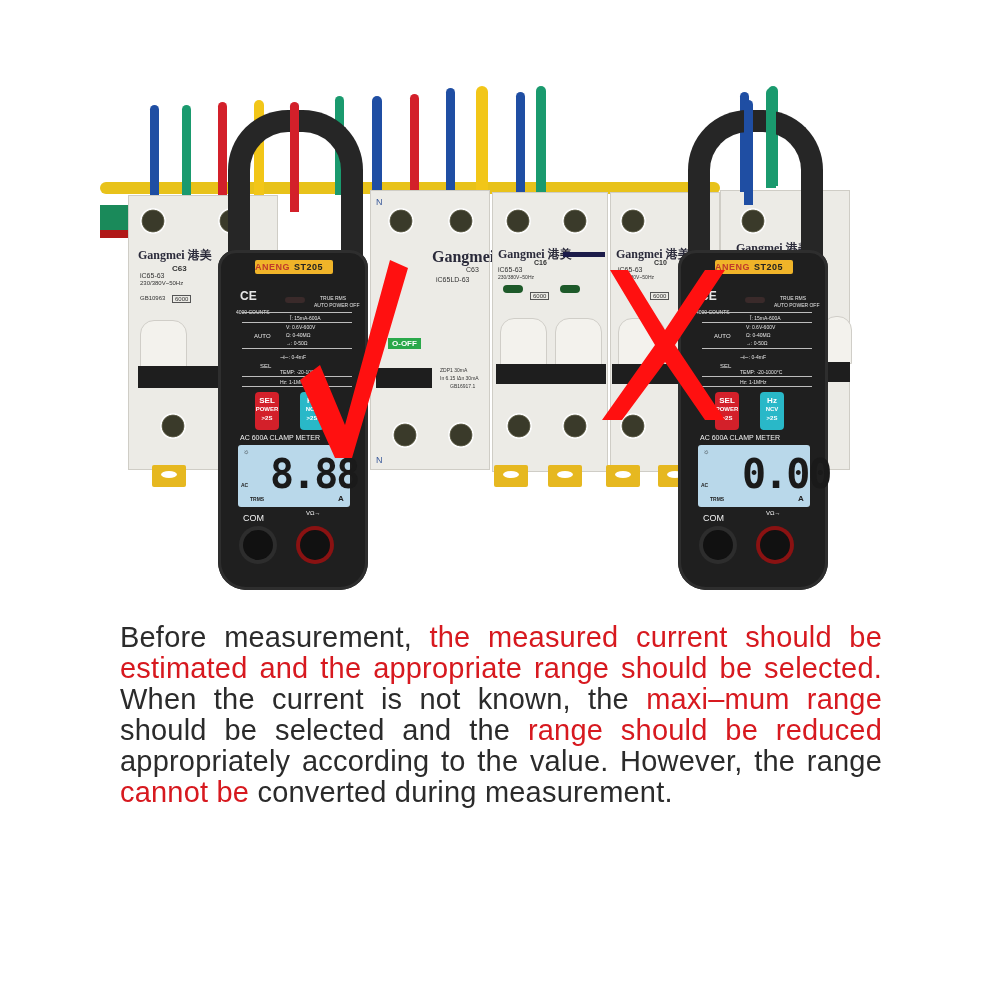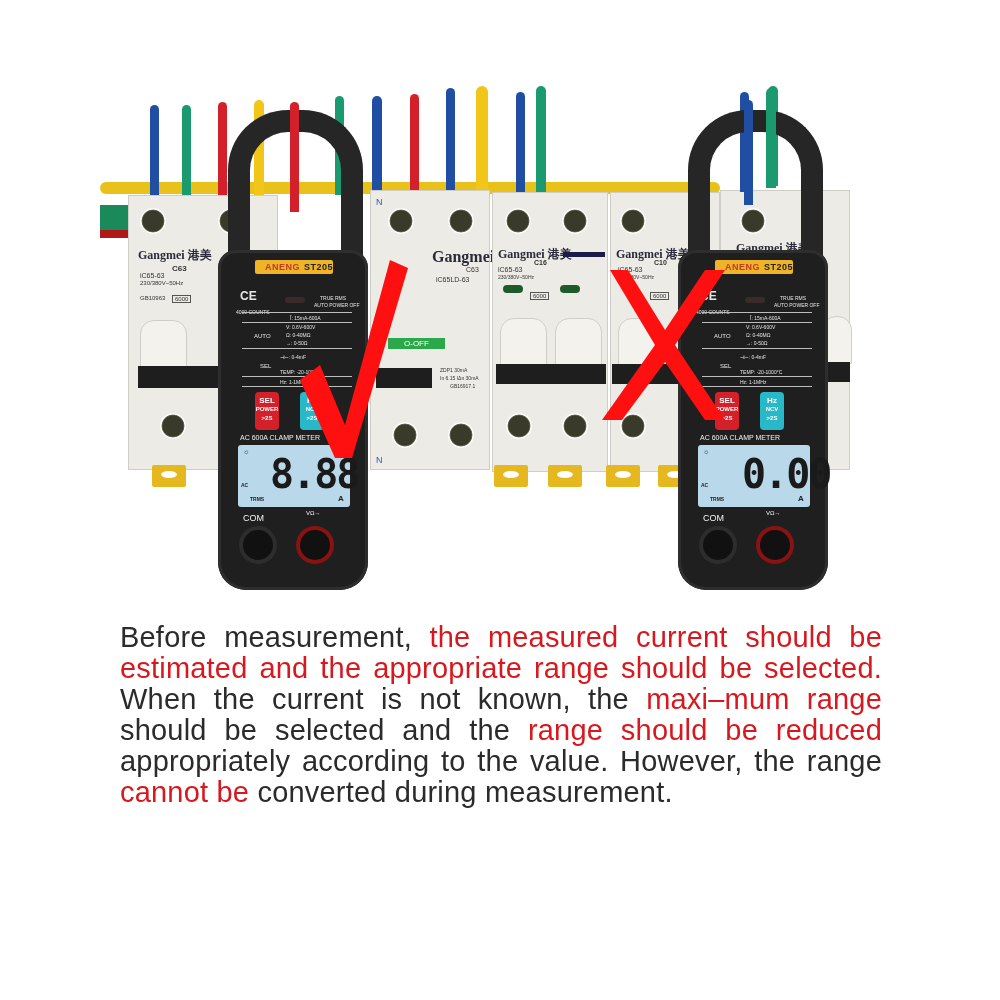--- a/index.html
+++ b/index.html
@@ -16,21 +16,21 @@
   .din-clip{position:absolute;width:34px;height:22px;background:#e6b820;border-radius:2px;}
   .din-clip::after{content:"";position:absolute;left:9px;top:6px;width:16px;height:7px;background:#fff;border-radius:50%;}
   .brand{position:absolute;font-family:"Liberation Serif",serif;font-weight:bold;color:#2a2a3a;font-size:12px;}
   .tiny{position:absolute;font-size:7px;color:#333;white-space:nowrap;}
   .navy-bar{position:absolute;height:5px;background:#1c1c4a;}
   .green-led{position:absolute;width:20px;height:8px;background:#1e5a2a;border-radius:4px;}
   
   .meter{position:absolute;}
   .jaw{position:absolute;border:22px solid #262626;border-bottom:none;border-radius:60px 60px 0 0;box-sizing:border-box;}
   .body{position:absolute;background:#1f1f1f;border-radius:18px 18px 28px 28px;box-shadow:inset 0 0 0 3px #2e2e2e;}
-  .nameplate{position:absolute;background:#f0b429;border-radius:2px;font-weight:bold;font-size:9px;color:#c0392b;text-align:right;line-height:14px;letter-spacing:.5px;}
+  .nameplate{position:absolute;background:#f0b429;border-radius:2px;font-weight:bold;font-size:9px;color:#c0392b;text-align:left;line-height:14px;letter-spacing:.5px;}
   .nameplate .model{color:#222;margin-left:4px;}
   .spec{position:absolute;color:#e6e6e6;font-size:6px;white-space:nowrap;line-height:8px;}
   .hline{position:absolute;height:1px;background:#bdbdbd;}
   .btn-red{position:absolute;background:#d3202a;border-radius:4px;color:#fff;font-weight:bold;font-size:7px;text-align:center;line-height:9px;padding-top:4px;box-sizing:border-box;}
   .btn-cyan{position:absolute;background:#29b8c8;border-radius:4px;color:#fff;font-weight:bold;font-size:7px;text-align:center;line-height:9px;padding-top:4px;box-sizing:border-box;}
   .label-white{position:absolute;color:#f2f2f2;font-weight:normal;font-size:8px;white-space:nowrap;}
   .lcd{position:absolute;background:#b9d8ea;border-radius:3px;}
   .lcd-digits{position:absolute;font-family:"DejaVu Sans Mono",monospace;font-size:40px;color:#1a1a1a;letter-spacing:-2px;font-weight:bold;}
   .lcd-small{position:absolute;font-size:7px;color:#222;font-weight:bold;}
   .jack{position:absolute;width:30px;height:30px;border-radius:50%;background:#111;box-shadow:0 0 0 4px #2d2d2d;}
@@ -80,21 +80,21 @@
   <div class="screw" style="left:160px;top:413px;"></div>
   <div class="din-clip" style="left:152px;top:465px;"></div>
 
   <div class="breaker" style="left:370px;top:190px;width:120px;height:280px;"></div>
   <div class="tiny" style="left:376px;top:197px;color:#3a5a9a;font-size:9px;">N</div>
   <div class="screw" style="left:388px;top:208px;"></div>
   <div class="screw" style="left:448px;top:208px;"></div>
   <div class="brand" style="left:432px;top:248px;font-size:16px;">Gangmei</div>
   <div class="tiny" style="left:466px;top:266px;">C63</div>
   <div class="tiny" style="left:436px;top:276px;">iC65LD-63</div>
-  <div class="abs" style="left:388px;top:338px;background:#2aa84a;color:#fff;font-size:8px;font-weight:normal;padding:1px 16px;">O-OFF</div>
+  <div class="abs" style="left:388px;top:338px;background:#2aa84a;color:#fff;font-size:8px;font-weight:bold;padding:1px 4px;">O-OFF</div>
   <div class="tiny" style="left:440px;top:367px;font-size:5px;">ZDP1 30mA</div>
   <div class="tiny" style="left:440px;top:375px;font-size:5px;">In 6.15 IΔn 30mA</div>
   <div class="tiny" style="left:450px;top:383px;font-size:5px;">GB16917.1</div>
   <div class="handle-rail" style="left:376px;top:368px;width:56px;height:20px;"></div>
   <div class="screw" style="left:392px;top:422px;"></div>
   <div class="screw" style="left:448px;top:422px;"></div>
   <div class="tiny" style="left:376px;top:455px;color:#3a5a9a;font-size:9px;">N</div>
 
   <div class="breaker" style="left:492px;top:192px;width:116px;height:280px;"></div>
   <div class="screw" style="left:505px;top:208px;"></div>

